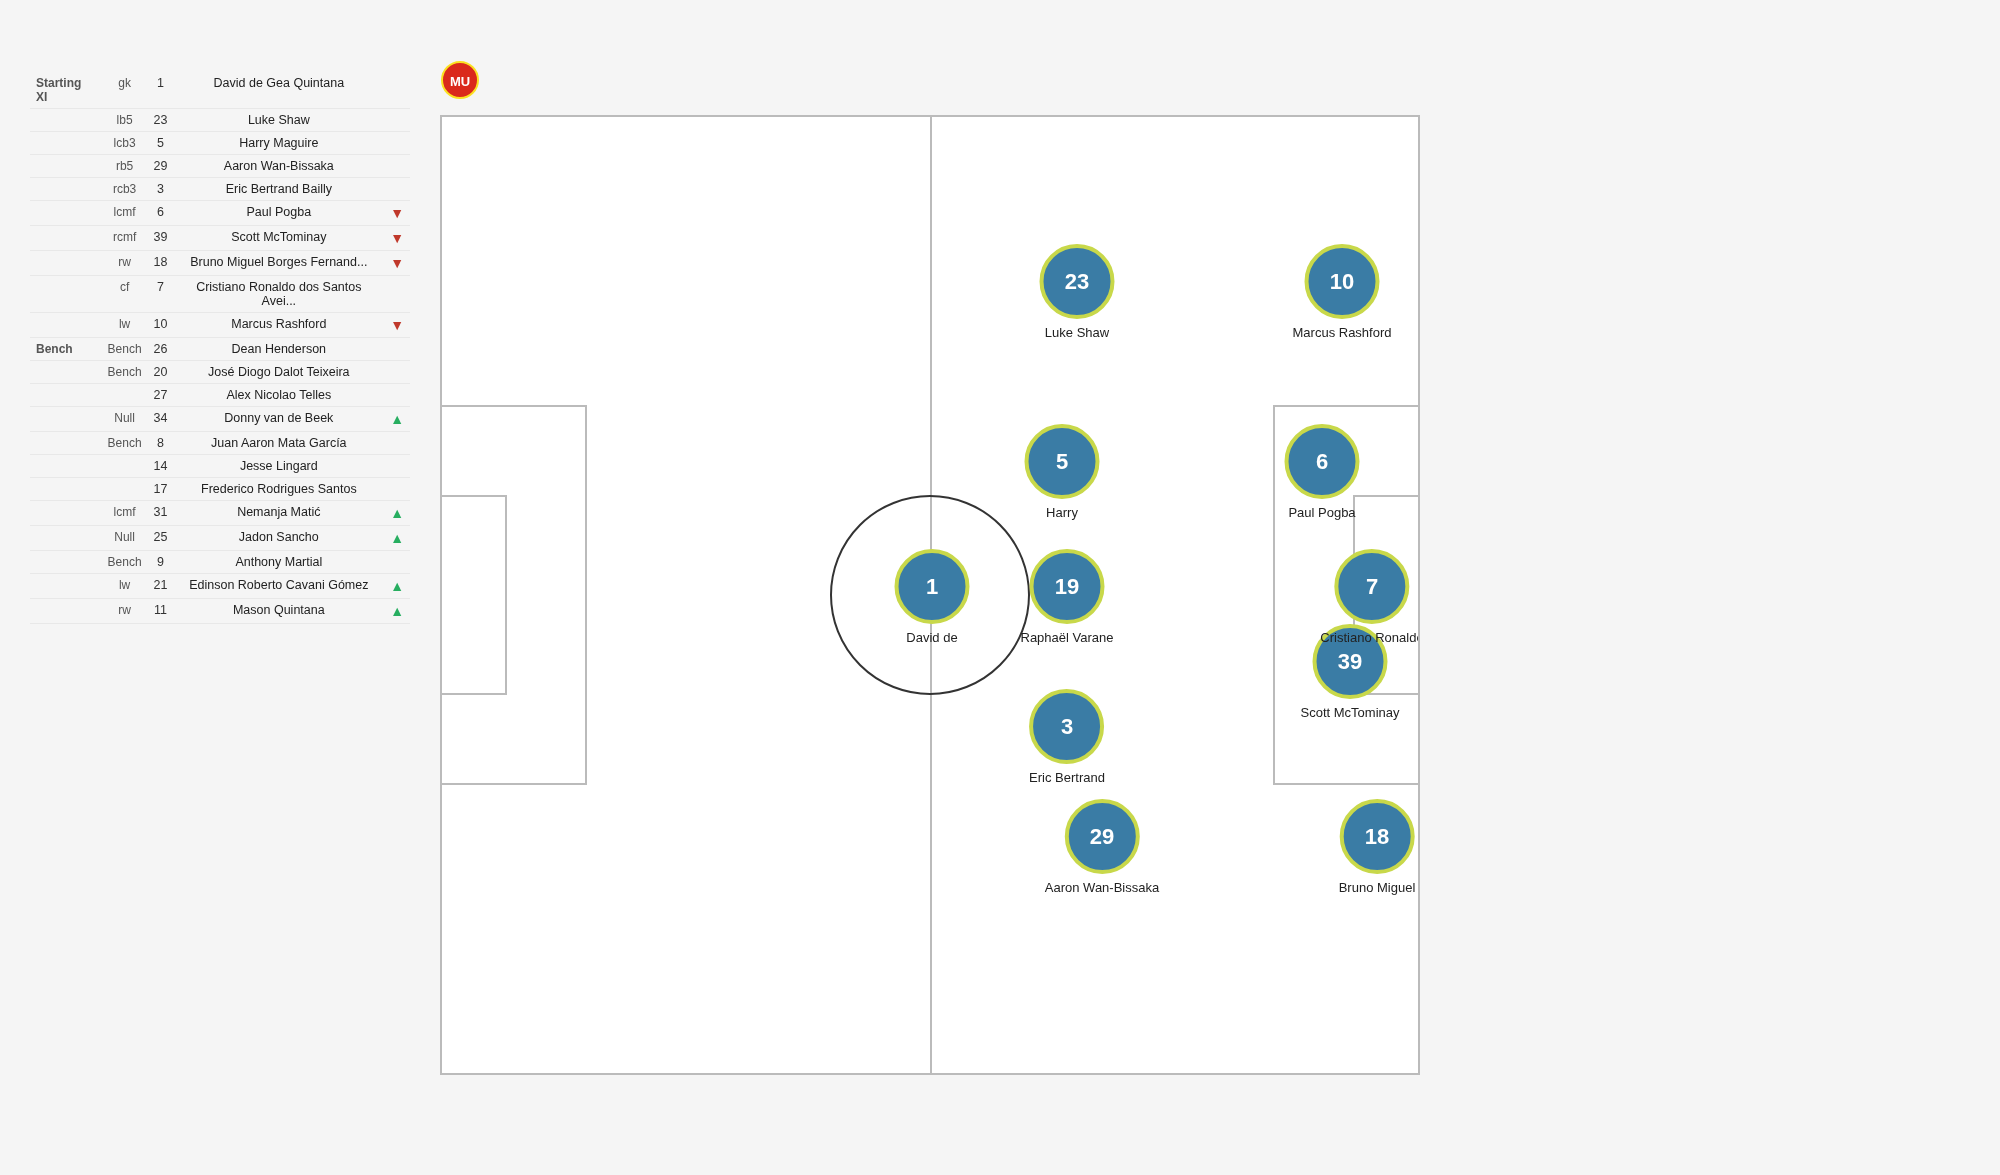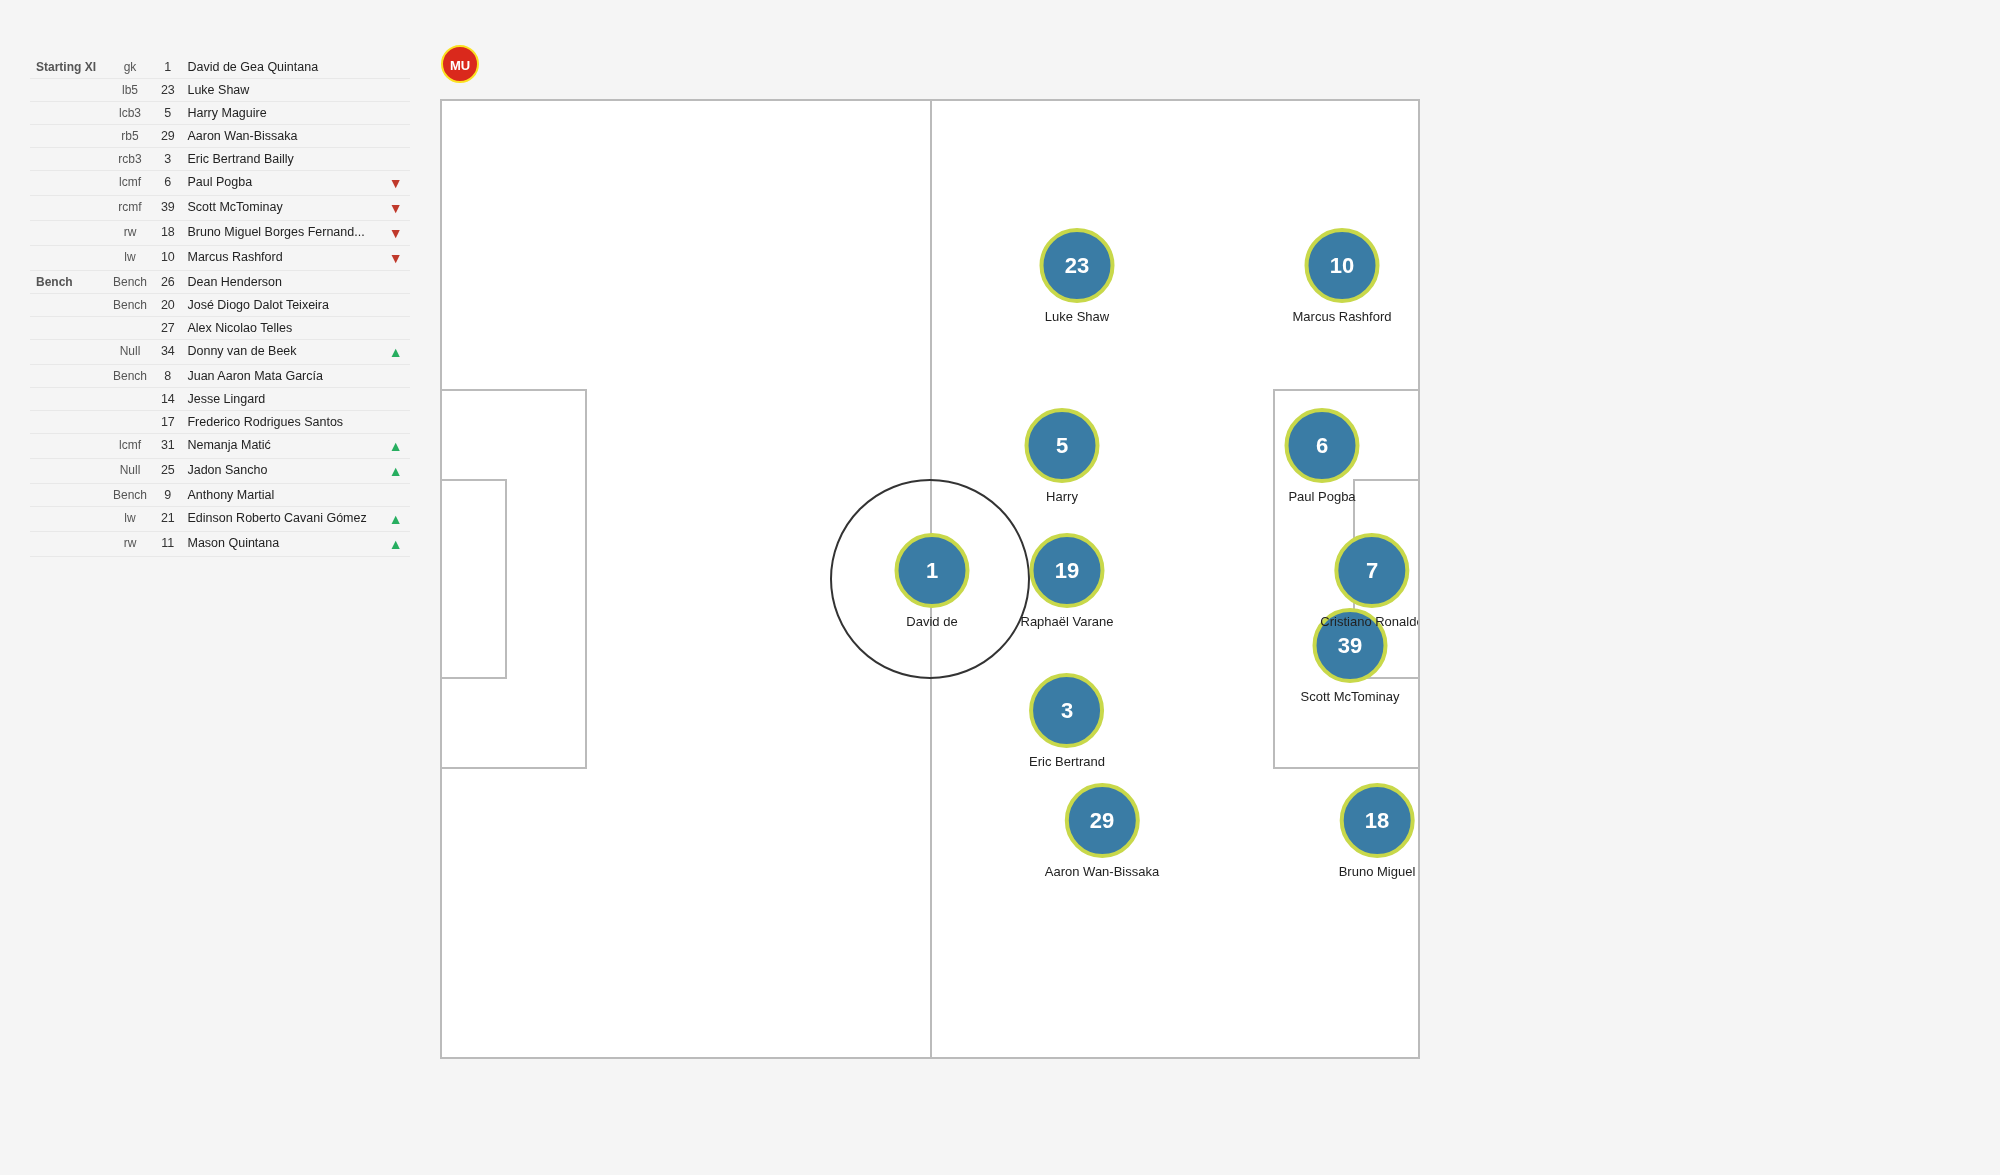--- a/index.html
+++ b/index.html
@@ -7,21 +7,21 @@
       background: #f5f5f5;
       font-family: Arial, sans-serif;
       font-size: 13px;
       color: #333;
       width: 2000px;
       min-height: 1175px;
     }
     .container {
       display: flex;
       flex-direction: row;
-      padding: 44px 30px;
+      padding: 60px 30px;
       gap: 30px;
     }
     
     .lineup-panel {
       width: 380px;
       flex-shrink: 0;
     }
     .lineup-title {
       font-size: 17px;
       font-weight: normal;
@@ -37,21 +37,21 @@
     .lineup-table td {
       padding: 4px 6px;
       vertical-align: top;
     }
     .lineup-table tr {
       border-bottom: 1px solid #e8e8e8;
     }
     .col-group { color: #555; font-size: 12px; }
     .col-pos { color: #555; font-size: 12px; text-align: center; margin-left: 8px; }
     .col-num { text-align: center; color: #333; }
-    .col-name { color: #222; }
+    .col-name { color: #222; text-align: center; }
     .arrow-down { color: #c0392b; font-size: 14px; }
     .arrow-up { color: #27ae60; font-size: 14px; }
     .section-header { font-weight: bold; color: #555; font-size: 12px; }
 
     
     .pitch-panel {
       flex: 1;
     }
     .pitch-header {
       display: flex;
@@ -225,20 +225,27 @@
           </tr>
           <tr>
             <td class="col-group section-header"></td>
             <td class="col-pos">rw</td>
             <td class="col-num">18</td>
             <td class="col-name">Bruno Miguel Borges Fernand...</td>
             <td><span class="arrow-down">▼</span></td>
           </tr>
           <tr>
             <td class="col-group section-header"></td>
+            <td class="col-pos">cf</td>
+            <td class="col-num">7</td>
+            <td class="col-name">Cristiano Ronaldo dos Santos Avei...</td>
+            <td></td>
+          </tr>
+          <tr>
+            <td class="col-group section-header"></td>
             <td class="col-pos">lw</td>
             <td class="col-num">10</td>
             <td class="col-name">Marcus Rashford</td>
             <td><span class="arrow-down">▼</span></td>
           </tr>
           <tr>
             <td class="col-group section-header">Bench</td>
             <td class="col-pos">Bench</td>
             <td class="col-num">26</td>
             <td class="col-name">Dean Henderson</td>

